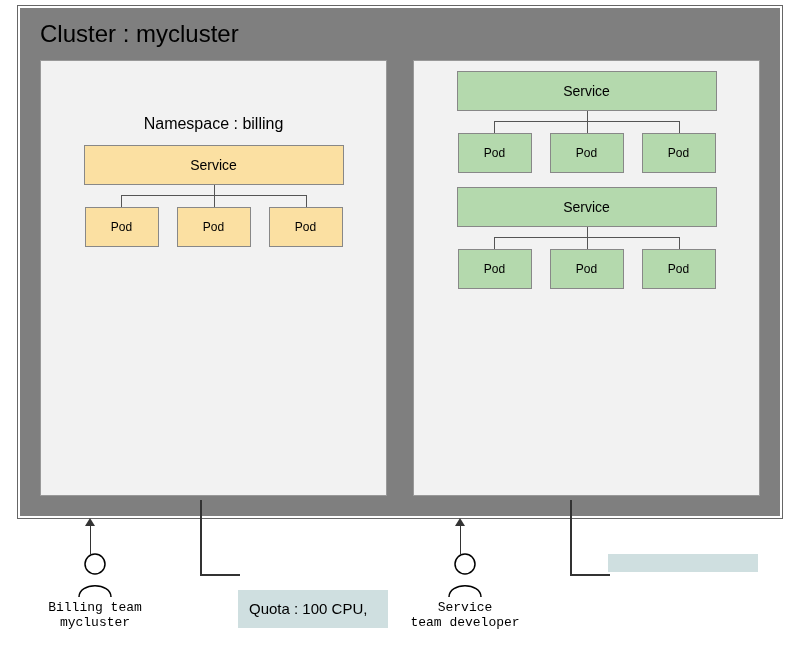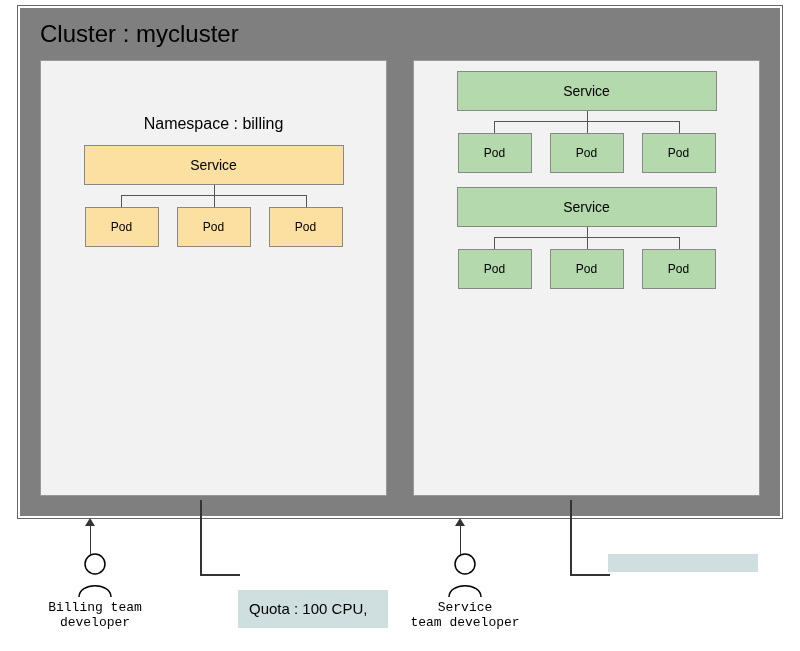--- a/index.html
+++ b/index.html
@@ -199,21 +199,21 @@
 
 <div class="arrow-line" style="left:570px; top:500px; width:2px; height:76px;"></div>
 <div class="arrow-line" style="left:570px; top:574px; width:40px; height:2px;"></div>
 
 <div class="user" style="left:40px; top:552px; width:110px;">
   <svg width="40" height="46" viewBox="0 0 40 46">
     <circle cx="20" cy="12" r="10" fill="none" stroke="#000" stroke-width="1.5"></circle>
     <path d="M4 45 C4 30 36 30 36 45" fill="none" stroke="#000" stroke-width="1.5"></path>
   </svg>
   <div>Billing team</div>
-  <div>developer</div>
+  <div>mycluster</div>
 </div>
 
 <div class="user" style="left:405px; top:552px; width:120px;">
   <svg width="40" height="46" viewBox="0 0 40 46">
     <circle cx="20" cy="12" r="10" fill="none" stroke="#000" stroke-width="1.5"></circle>
     <path d="M4 45 C4 30 36 30 36 45" fill="none" stroke="#000" stroke-width="1.5"></path>
   </svg>
   <div>Service</div>
   <div>team developer</div>
 </div>

